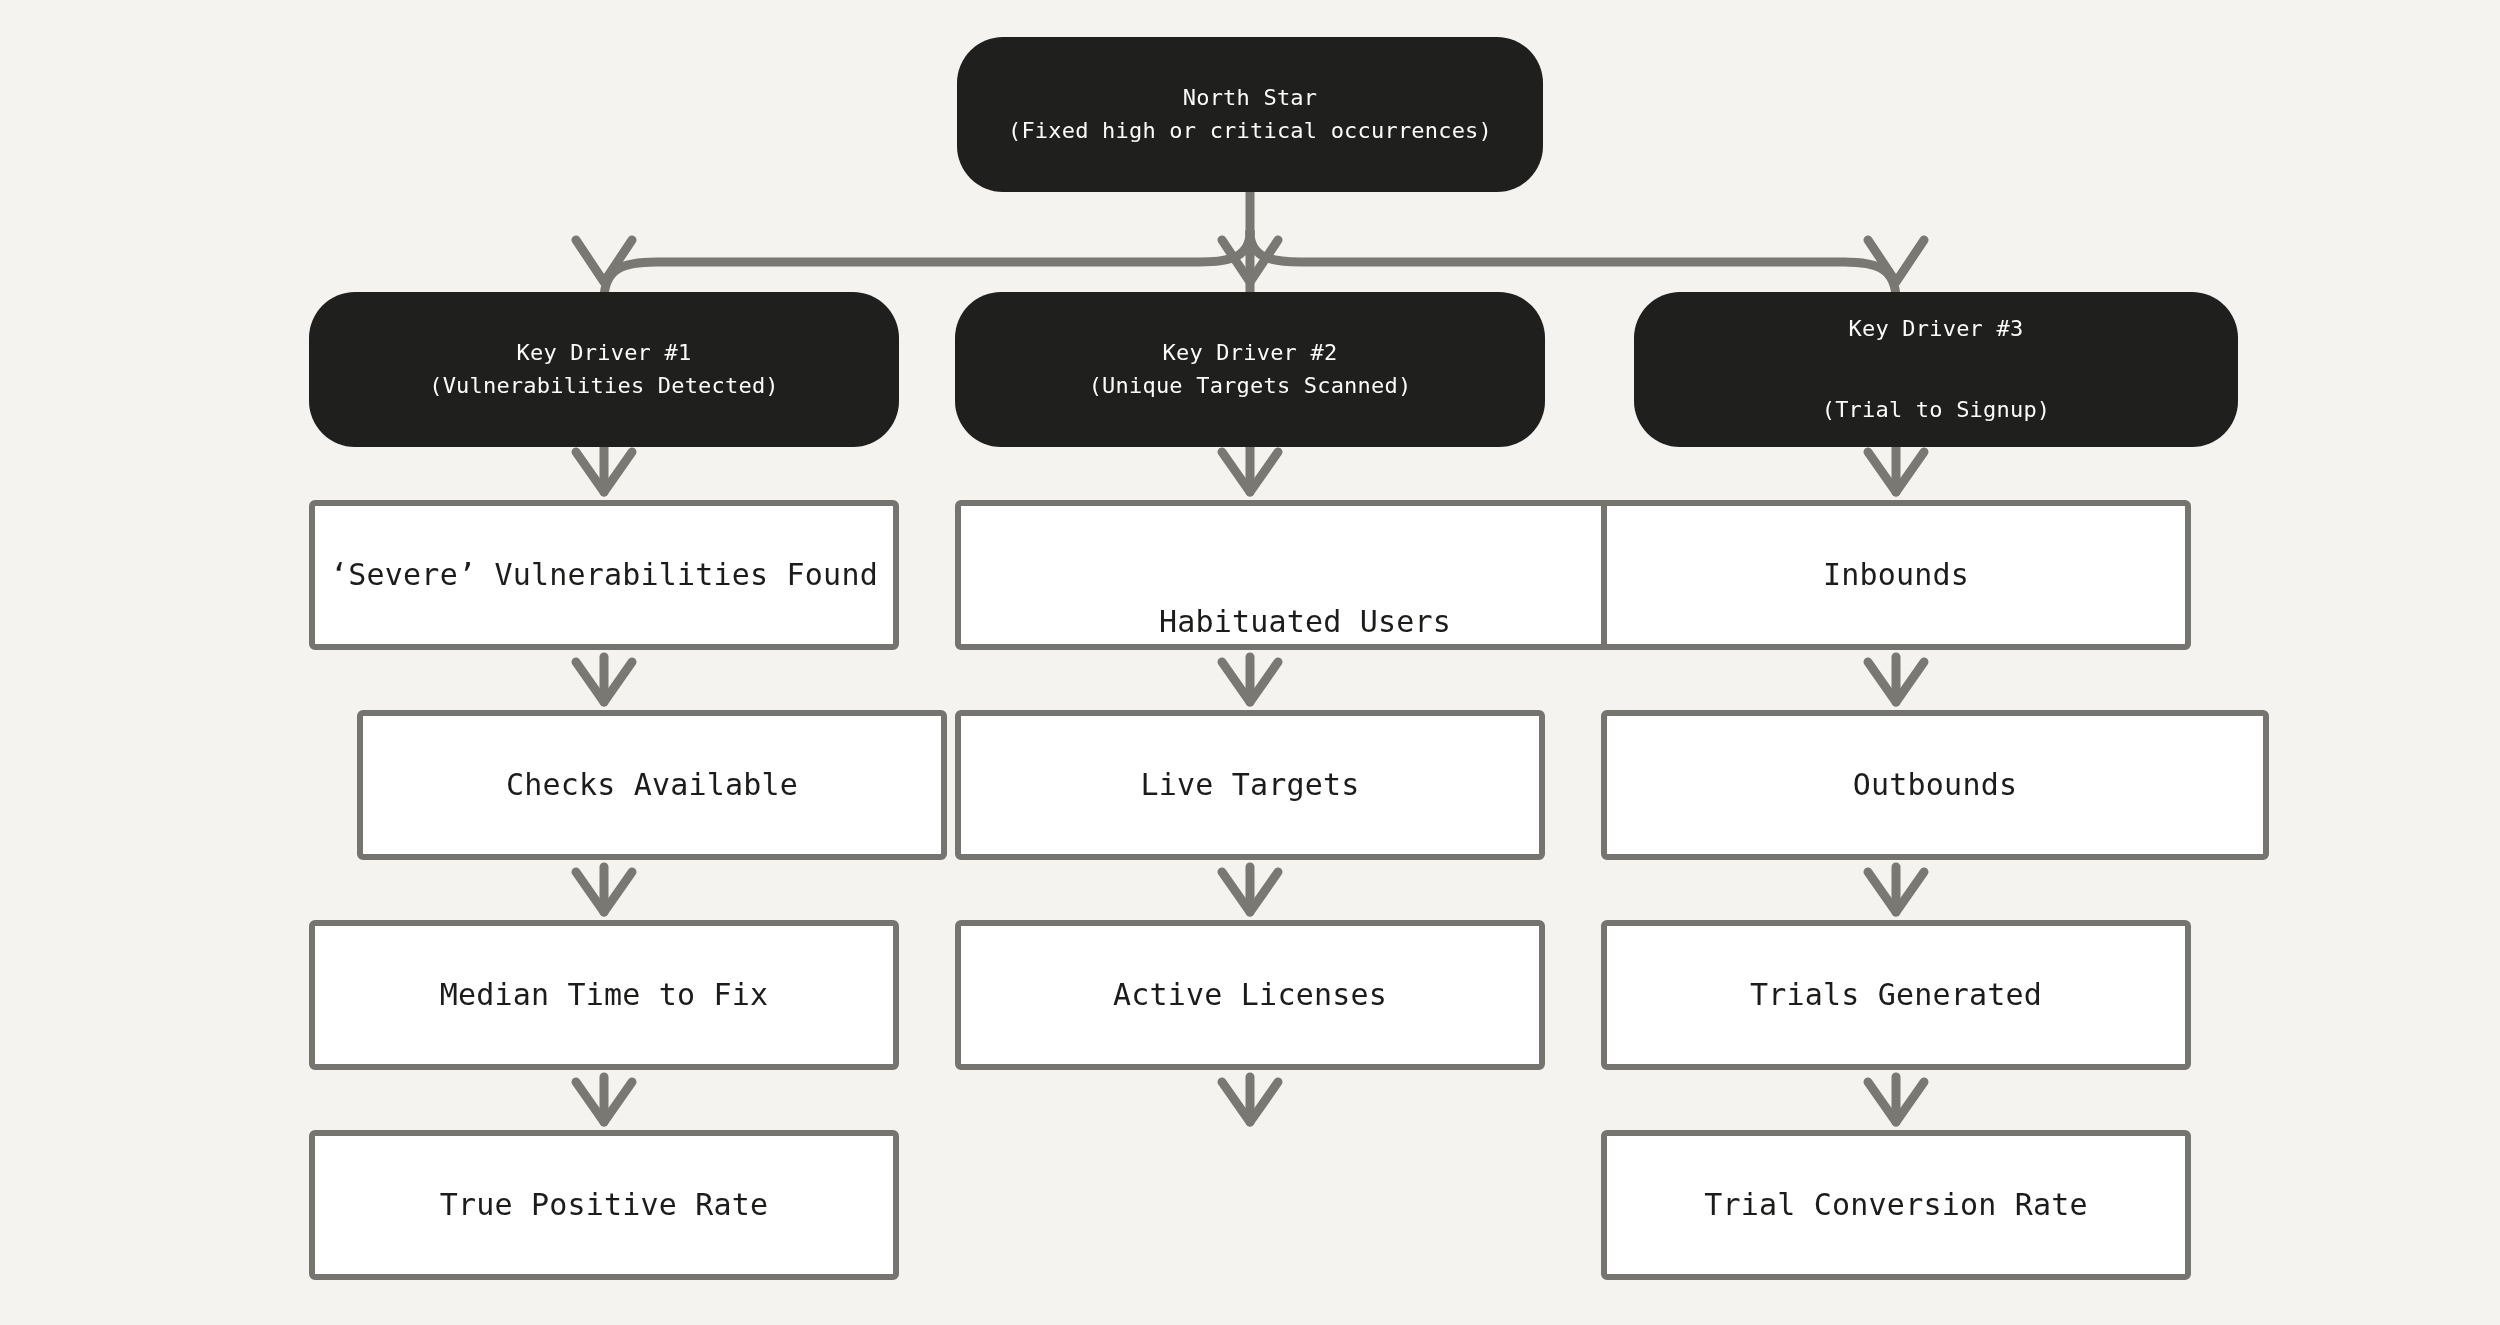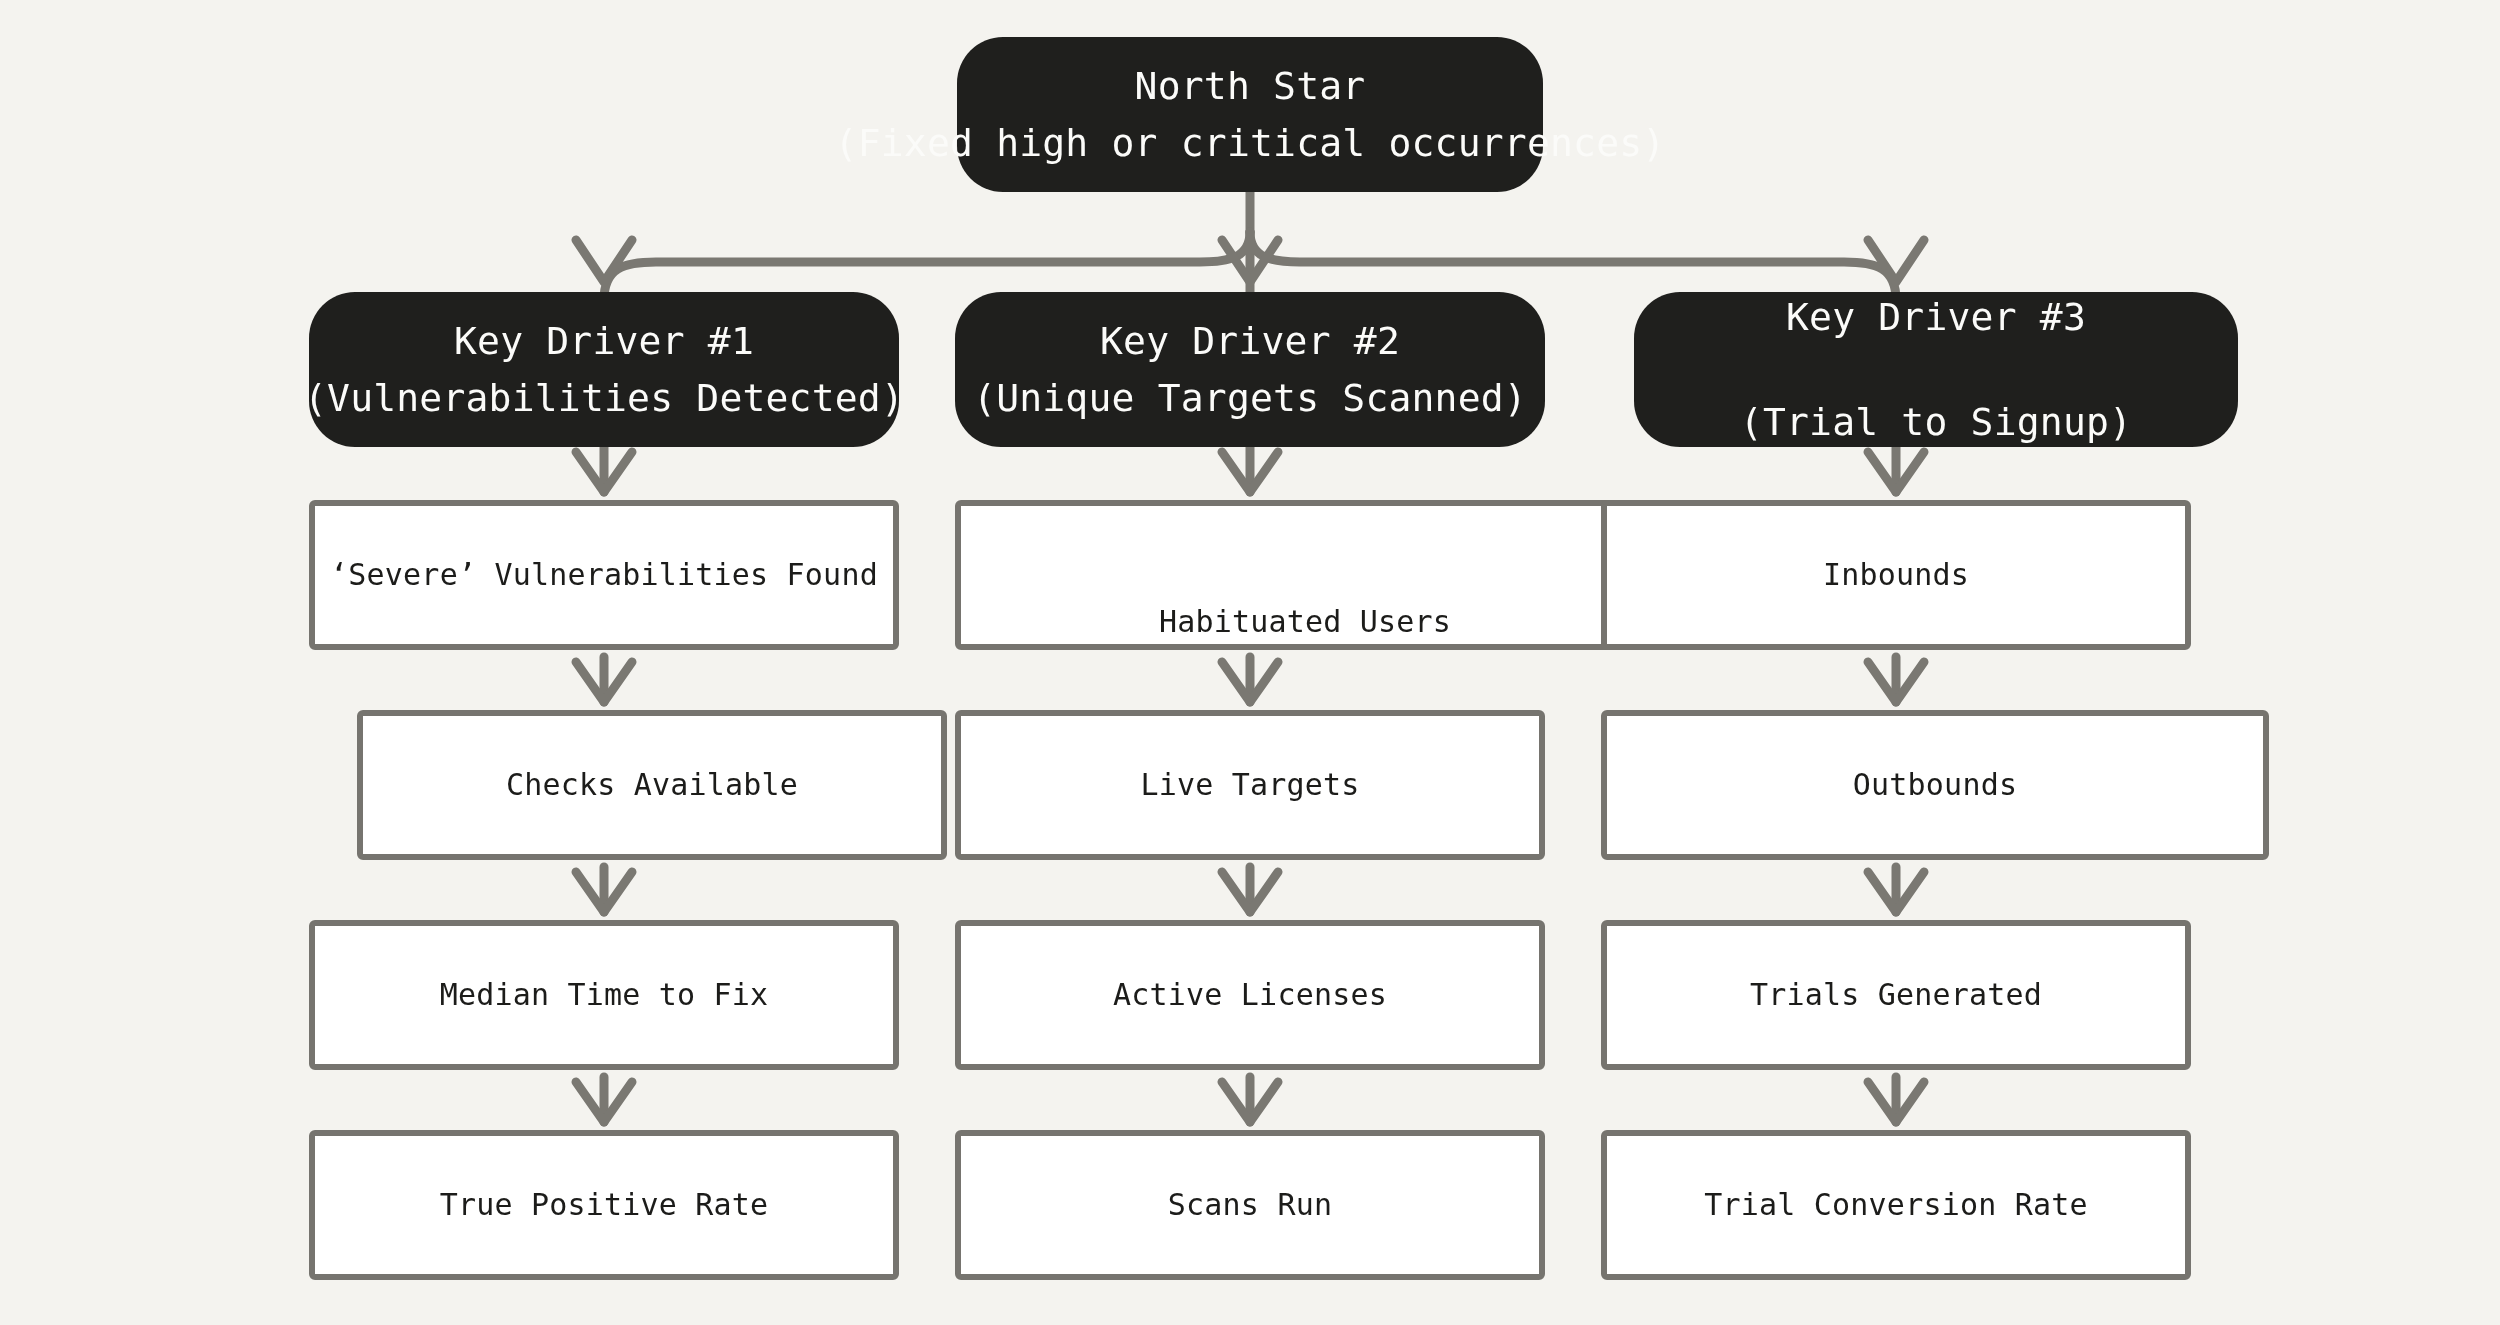--- a/index.html
+++ b/index.html
@@ -42,21 +42,21 @@
     color: #1c1c1a;
     border-radius: 6px;
     border: 6px solid #76746f;
   }
   .line {
     display: block;
     line-height: 1.48;
     white-space: pre;
     letter-spacing: 0.2px;
   }
-  .node-dark .line { font-size: 38px; }
+  .node-dark .line { font-size: 22px; }
   .node-light .line { font-size: 30px; }
 </style>
 </head>
 <body>
 
 <div id="canvas">
 
   <svg id="wires" viewBox="0 0 2500 1325">
     <g fill="none" stroke="#7a7872" stroke-width="9" stroke-linecap="round" stroke-linejoin="round">
 
@@ -135,23 +135,20 @@
 
   <div class="node node-light" style="left:955px; top:500px; width:700px; height:150px;justify-content:flex-end;">
     <span class="line">Habituated Users</span>
   </div>
   <div class="node node-light" style="left:955px; top:710px; width:590px; height:150px;">
     <span class="line">Live Targets</span>
   </div>
   <div class="node node-light" style="left:955px; top:920px; width:590px; height:150px;">
     <span class="line">Active Licenses</span>
   </div>
-  <div class="node node-light" style="left:955px; top:1130px; width:590px; height:150px;">
-    <span class="line">Scans Run</span>
-  </div>
 
   <div class="node node-light" style="left:1601px; top:500px; width:590px; height:150px;">
     <span class="line">Inbounds</span>
   </div>
   <div class="node node-light" style="left:1601px; top:710px; width:668px; height:150px;">
     <span class="line">Outbounds</span>
   </div>
   <div class="node node-light" style="left:1601px; top:920px; width:590px; height:150px;">
     <span class="line">Trials Generated</span>
   </div>

